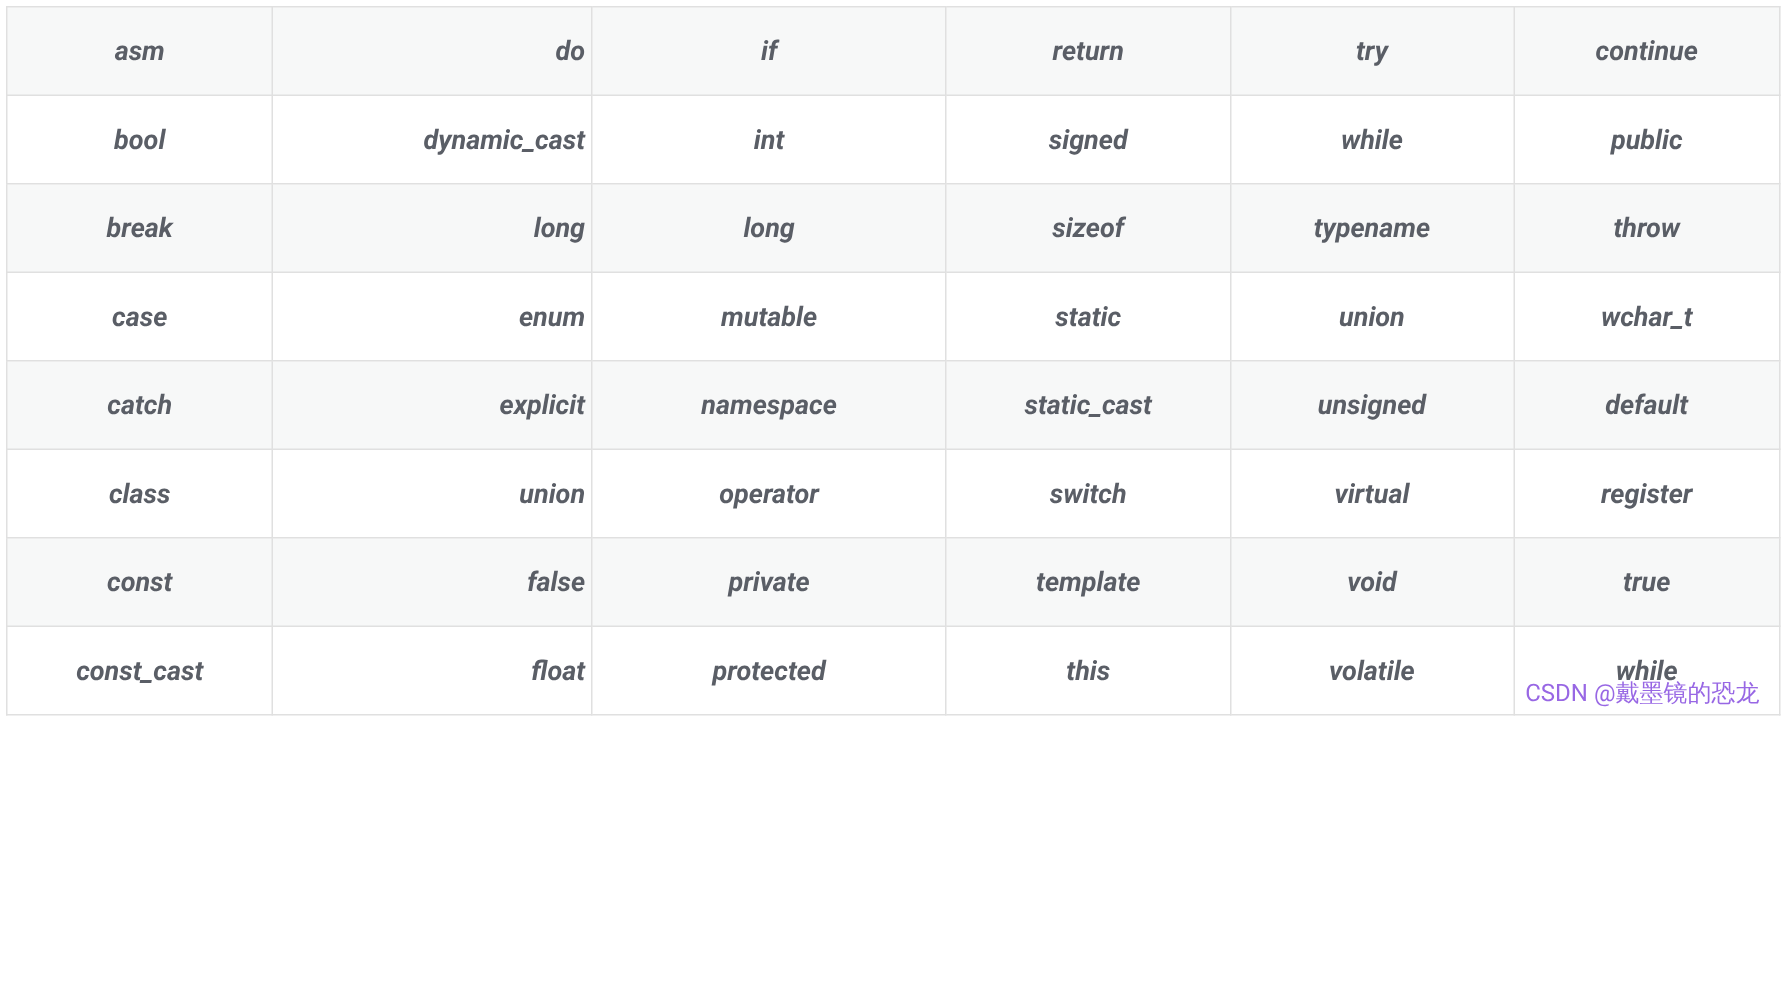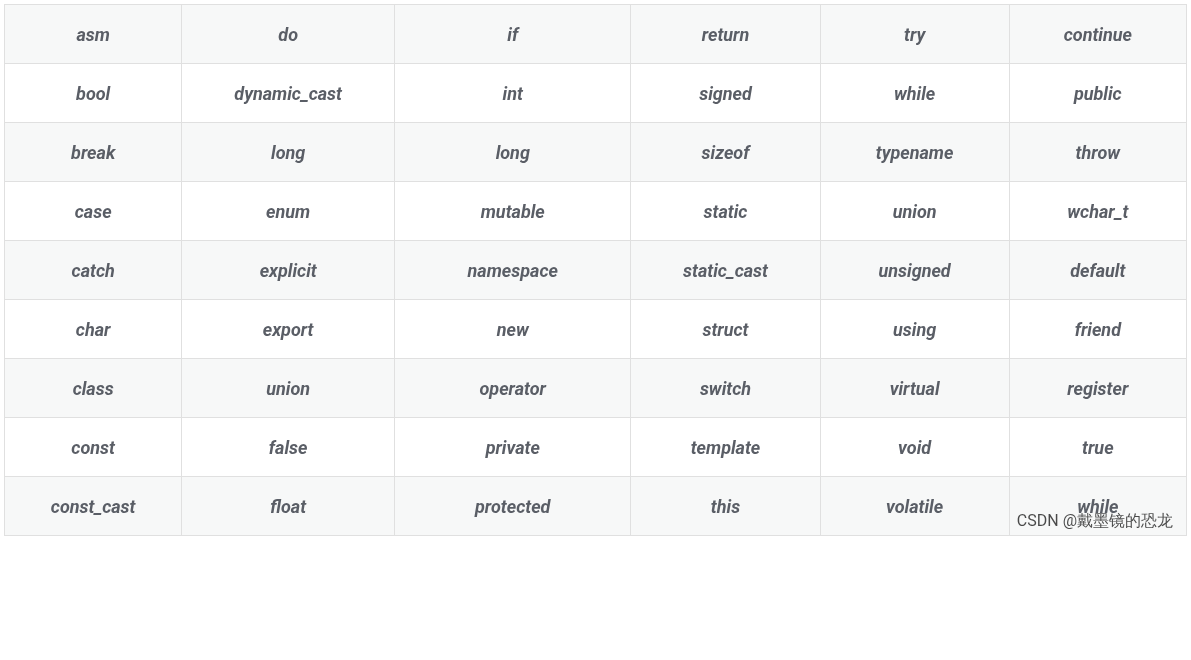--- a/index.html
+++ b/index.html
@@ -29,30 +29,30 @@
       font-size: 18px;
       padding: 4px;
     }
     tr:nth-child(odd) td {
       background-color: #f7f8f8;
     }
     tr:nth-child(even) td {
       background-color: #ffffff;
     }
     td:nth-child(1) { width: 15%; }
-    td:nth-child(2) { width: 18%; }
+    td:nth-child(2) { width: 18%; text-align: right; }
     td:nth-child(3) { width: 20%; }
     td:nth-child(4) { width: 16%; }
     td:nth-child(5) { width: 16%; }
     td:nth-child(6) { width: 15%; }
     .watermark {
       position: absolute;
       bottom: 8px;
       right: 18px;
-      color: #000000;
+      color: #6d28d9;
       font-size: 16px;
       font-weight: 400;
       opacity: 0.7;
       pointer-events: none;
     }
   </style>
 </head>
 <body>
 
 <table>
@@ -91,28 +91,20 @@
     </tr>
     <tr>
       <td>catch</td>
       <td>explicit</td>
       <td>namespace</td>
       <td>static_cast</td>
       <td>unsigned</td>
       <td>default</td>
     </tr>
     <tr>
-      <td>char</td>
-      <td>export</td>
-      <td>new</td>
-      <td>struct</td>
-      <td>using</td>
-      <td>friend</td>
-    </tr>
-    <tr>
       <td>class</td>
       <td>union</td>
       <td>operator</td>
       <td>switch</td>
       <td>virtual</td>
       <td>register</td>
     </tr>
     <tr>
       <td>const</td>
       <td>false</td>

